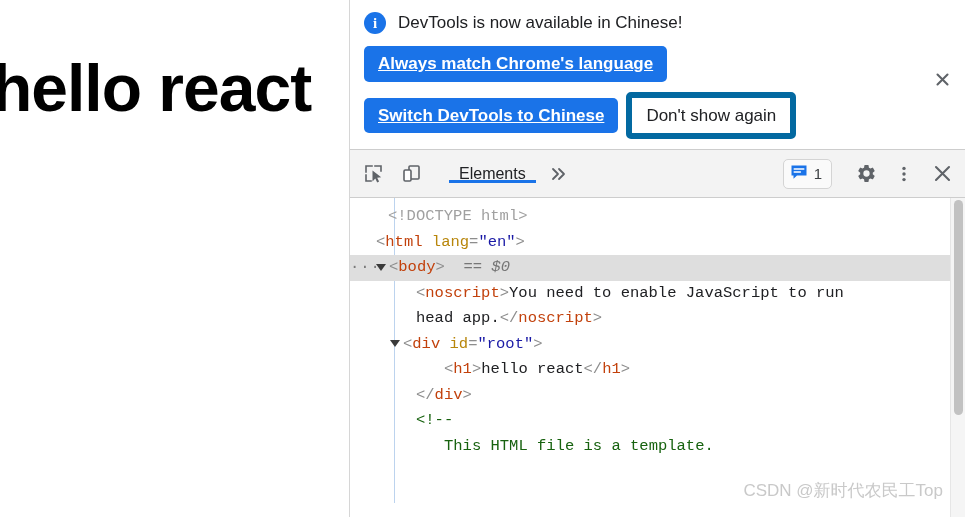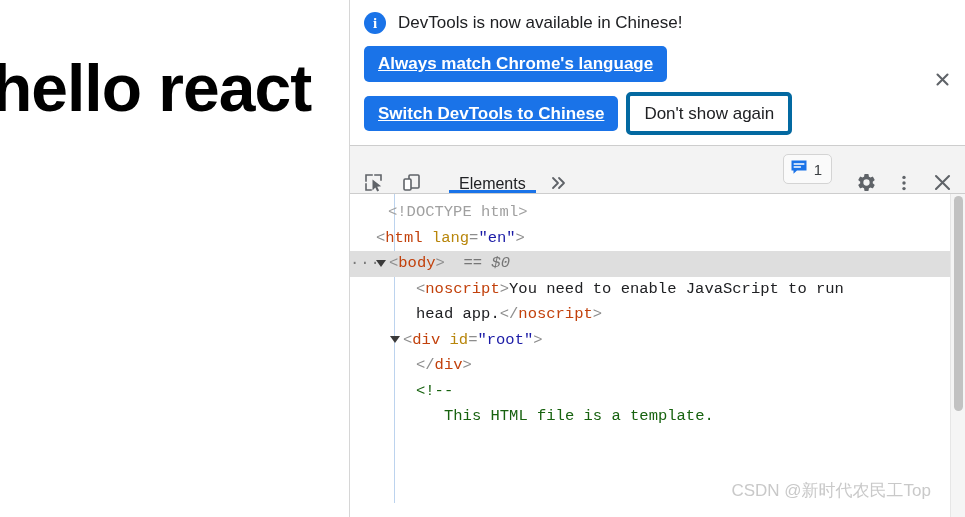--- a/index.html
+++ b/index.html
@@ -112,21 +112,21 @@
     font-family: "Liberation Sans", sans-serif;
     padding: 8px 14px;
     cursor: pointer;
     line-height: 1.15;
     white-space: nowrap;
     text-decoration: underline;
   }
   .btn-secondary {
     background: #ffffff;
     color: #202124;
-    border: 4px solid #0369a1;
+    border: 6px solid #0369a1;
     border-radius: 5px;
     font-size: 17px;
     font-family: "Liberation Sans", sans-serif;
     padding: 8px 14px;
     cursor: pointer;
     line-height: 1.15;
     white-space: nowrap;
   }
   .notif-close {
     position: absolute;
@@ -141,21 +141,21 @@
     color: #5f6368;
   }
 
   
   .dt-toolbar {
     height: 48px;
     flex: 0 0 48px;
     background: #f3f3f3;
     border-bottom: 1px solid #cdcdcd;
     display: flex;
-    align-items: flex-end;
+    align-items: center;
     padding: 0 4px;
     box-sizing: border-box;
   }
   .tb-icon {
     width: 38px;
     display: flex;
     align-items: center;
     justify-content: center;
     cursor: pointer;
     color: #5f6368;
@@ -297,21 +297,21 @@
     left: 3px;
     width: 9px;
     height: 215px;
     background: #c2c2c2;
     border-radius: 5px;
   }
 
   
   .watermark {
     position: absolute;
-    right: 34px;
+    right: 22px;
     bottom: 14px;
     font-size: 17px;
     color: #c9c9c9;
     font-family: "Liberation Sans", sans-serif;
     white-space: nowrap;
     pointer-events: none;
   }
   .dim-bottom {
     position: absolute;
     left: 0;
@@ -405,20 +405,21 @@
 
     <div class="dom-tree">
       <div class="guide"></div>
       <div id="dom-lines">
           <div class="dom-line ind1"><span class="tkn-doctype">&lt;!DOCTYPE html&gt;</span></div>
           <div class="dom-line ind1"><span class="tkn-punct">&lt;</span><span class="tkn-tag">html</span><span class="tkn-text"> </span><span class="tkn-attr">lang</span><span class="tkn-punct">=</span><span class="tkn-val">"en"</span><span class="tkn-punct">&gt;</span></div>
           <div class="dom-line ind1 sel"><span class="marker">···</span><span class="tw open"></span><span class="tkn-punct">&lt;</span><span class="tkn-tag">body</span><span class="tkn-punct">&gt;</span><span class="tkn-dollar">  == $0</span></div>
           <div class="dom-line ind3"><span class="tkn-punct">&lt;</span><span class="tkn-tag">noscript</span><span class="tkn-punct">&gt;</span><span class="tkn-text">You need to enable JavaScript to run</span></div>
           <div class="dom-line ind3"><span class="tkn-text">head app.</span><span class="tkn-punct">&lt;/</span><span class="tkn-tag">noscript</span><span class="tkn-punct">&gt;</span></div>
           <div class="dom-line ind2"><span class="tw open"></span><span class="tkn-punct">&lt;</span><span class="tkn-tag">div</span><span class="tkn-text"> </span><span class="tkn-attr">id</span><span class="tkn-punct">=</span><span class="tkn-val">"root"</span><span class="tkn-punct">&gt;</span></div>
+          <div class="dom-line ind4"><span class="tkn-punct">&lt;</span><span class="tkn-tag">h1</span><span class="tkn-punct">&gt;</span><span class="tkn-text">hello react</span><span class="tkn-punct">&lt;/</span><span class="tkn-tag">h1</span><span class="tkn-punct">&gt;</span></div>
           <div class="dom-line ind3"><span class="tkn-punct">&lt;/</span><span class="tkn-tag">div</span><span class="tkn-punct">&gt;</span></div>
           <div class="dom-line ind3"><span class="tkn-comment">&lt;!--</span></div>
           <div class="dom-line ind4"><span class="tkn-comment">This HTML file is a template.</span></div>
         </div>
       <div class="dim-bottom"></div>
       <div class="watermark">CSDN @新时代农民工Top</div>
       <div class="dt-scrollbar">
         <div class="thumb"></div>
       </div>
     </div>

